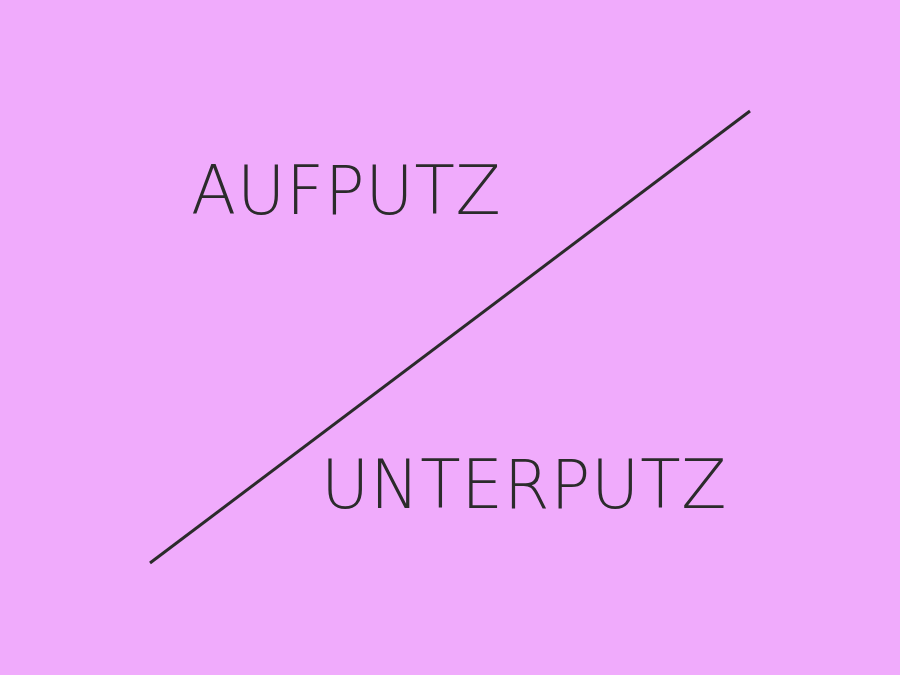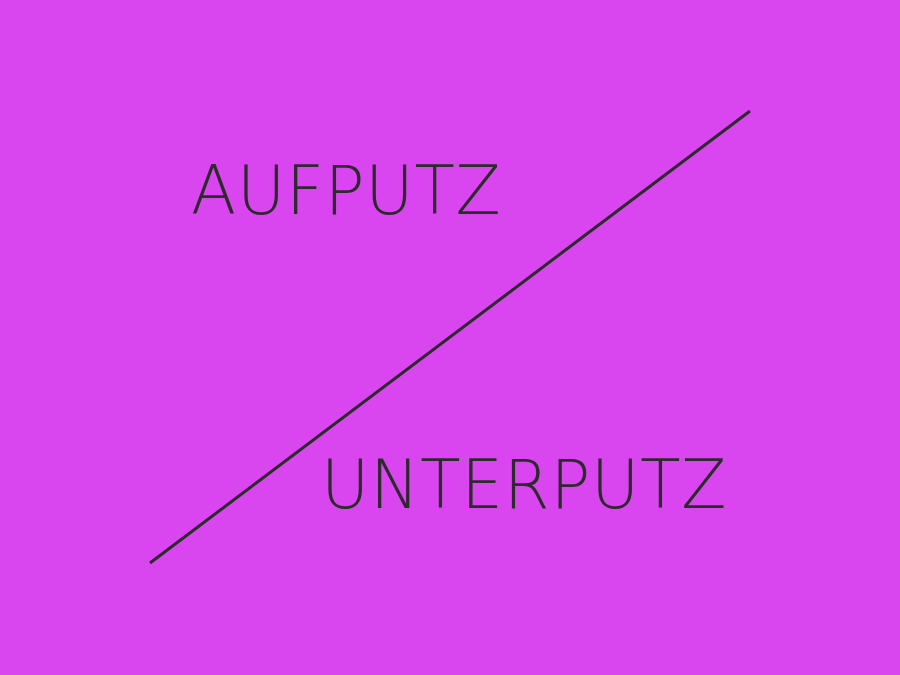--- a/index.html
+++ b/index.html
@@ -50,21 +50,21 @@
     left: 321px;
     top: 452px;
     font-size: 67px;
     transform: scaleX(0.985);
     transform-origin: left top;
   }
 </style>
 </head>
 <body>
 
-<div id="canvas" style="background: #d946ef;">
+<div id="canvas" style="background: #f0abfc;">
 
   <svg class="divider-svg" viewBox="0 0 900 675" xmlns="http://www.w3.org/2000/svg">
     <line id="divider-line" x1="150" y1="563" x2="750" y2="111" stroke="#2b2b2b" stroke-width="3" stroke-linecap="butt"></line>
   </svg>
 
   <div class="label label-aufputz" style="color: rgb(43, 43, 43);">AUFPUTZ</div>
 
   <div class="label label-unterputz" style="color: rgb(43, 43, 43);">UNTERPUTZ</div>
 
 </div>

